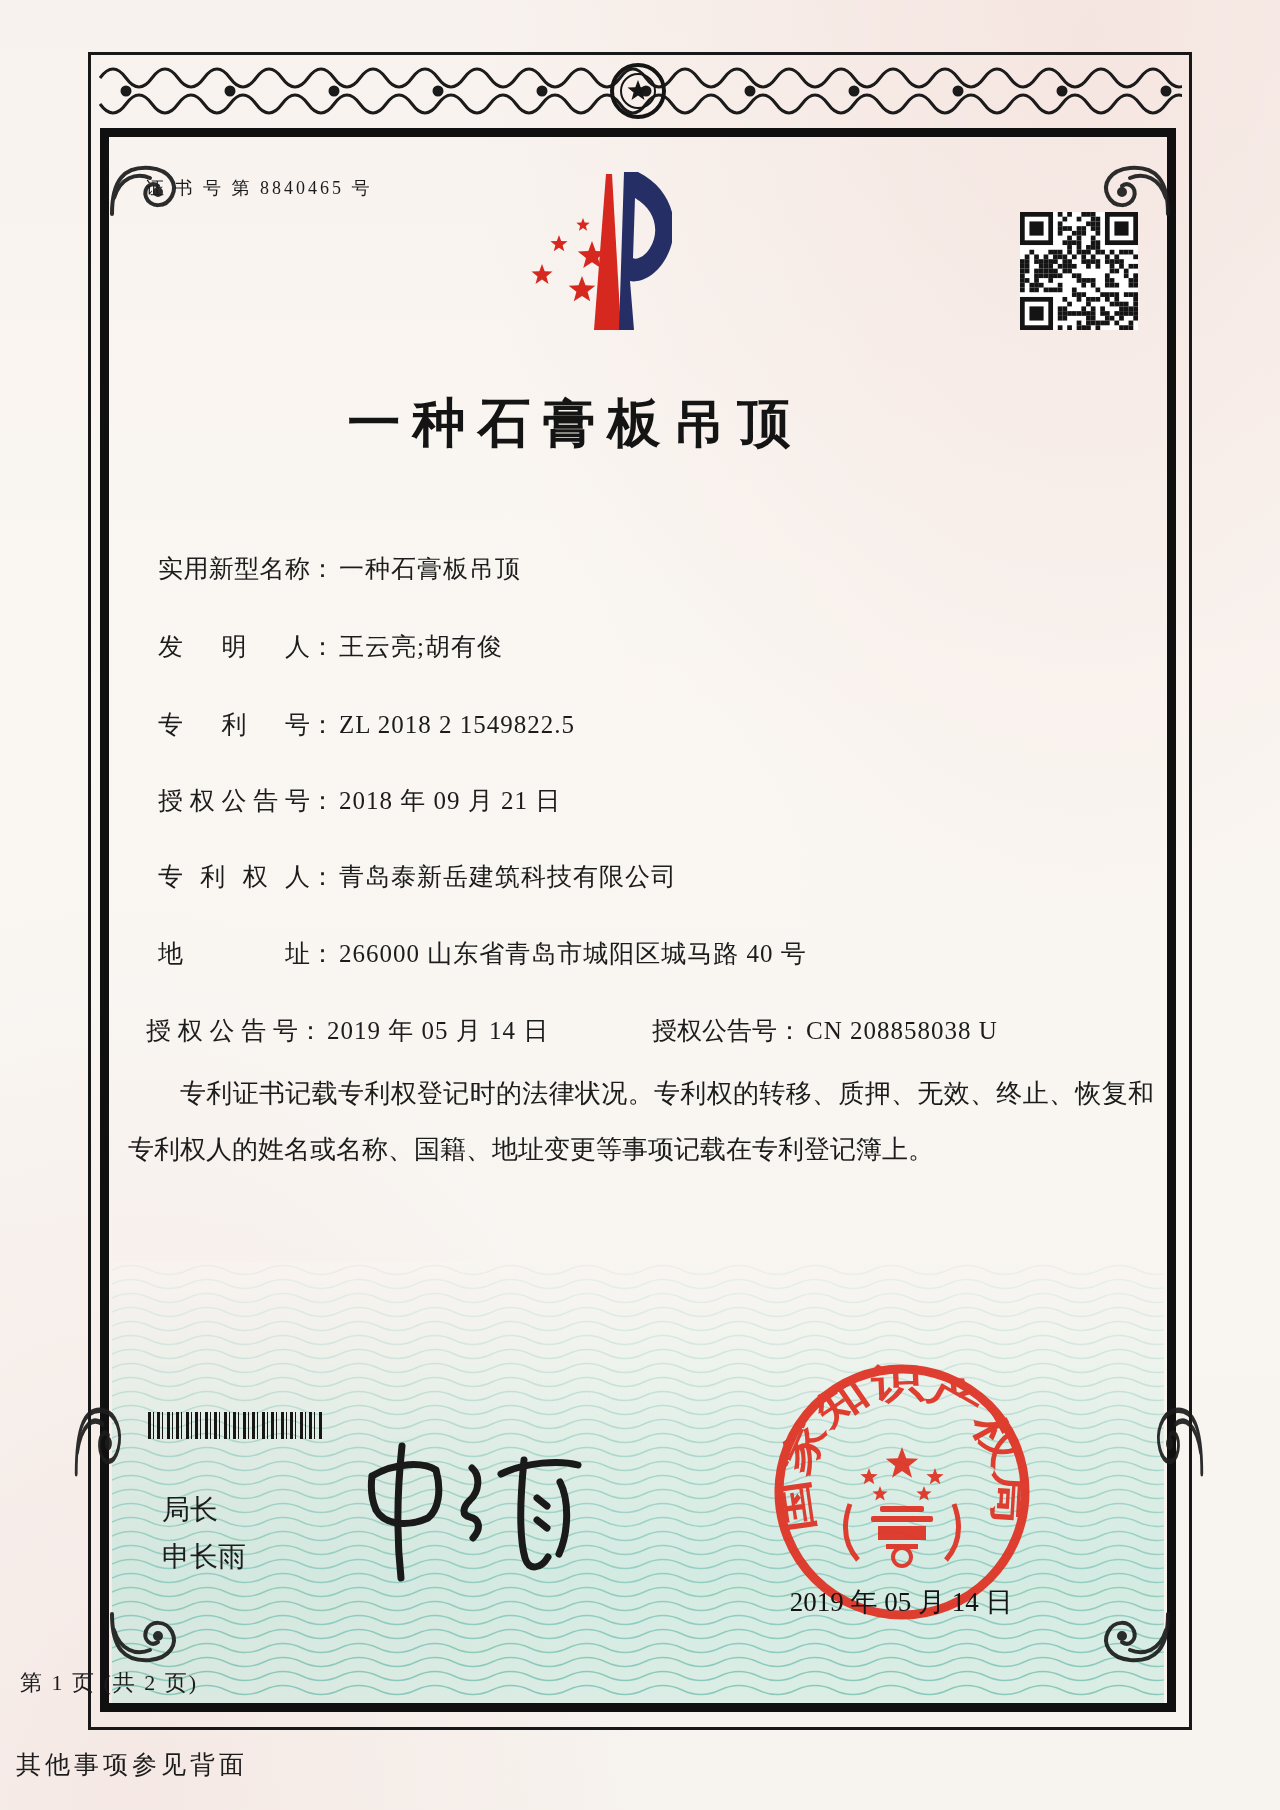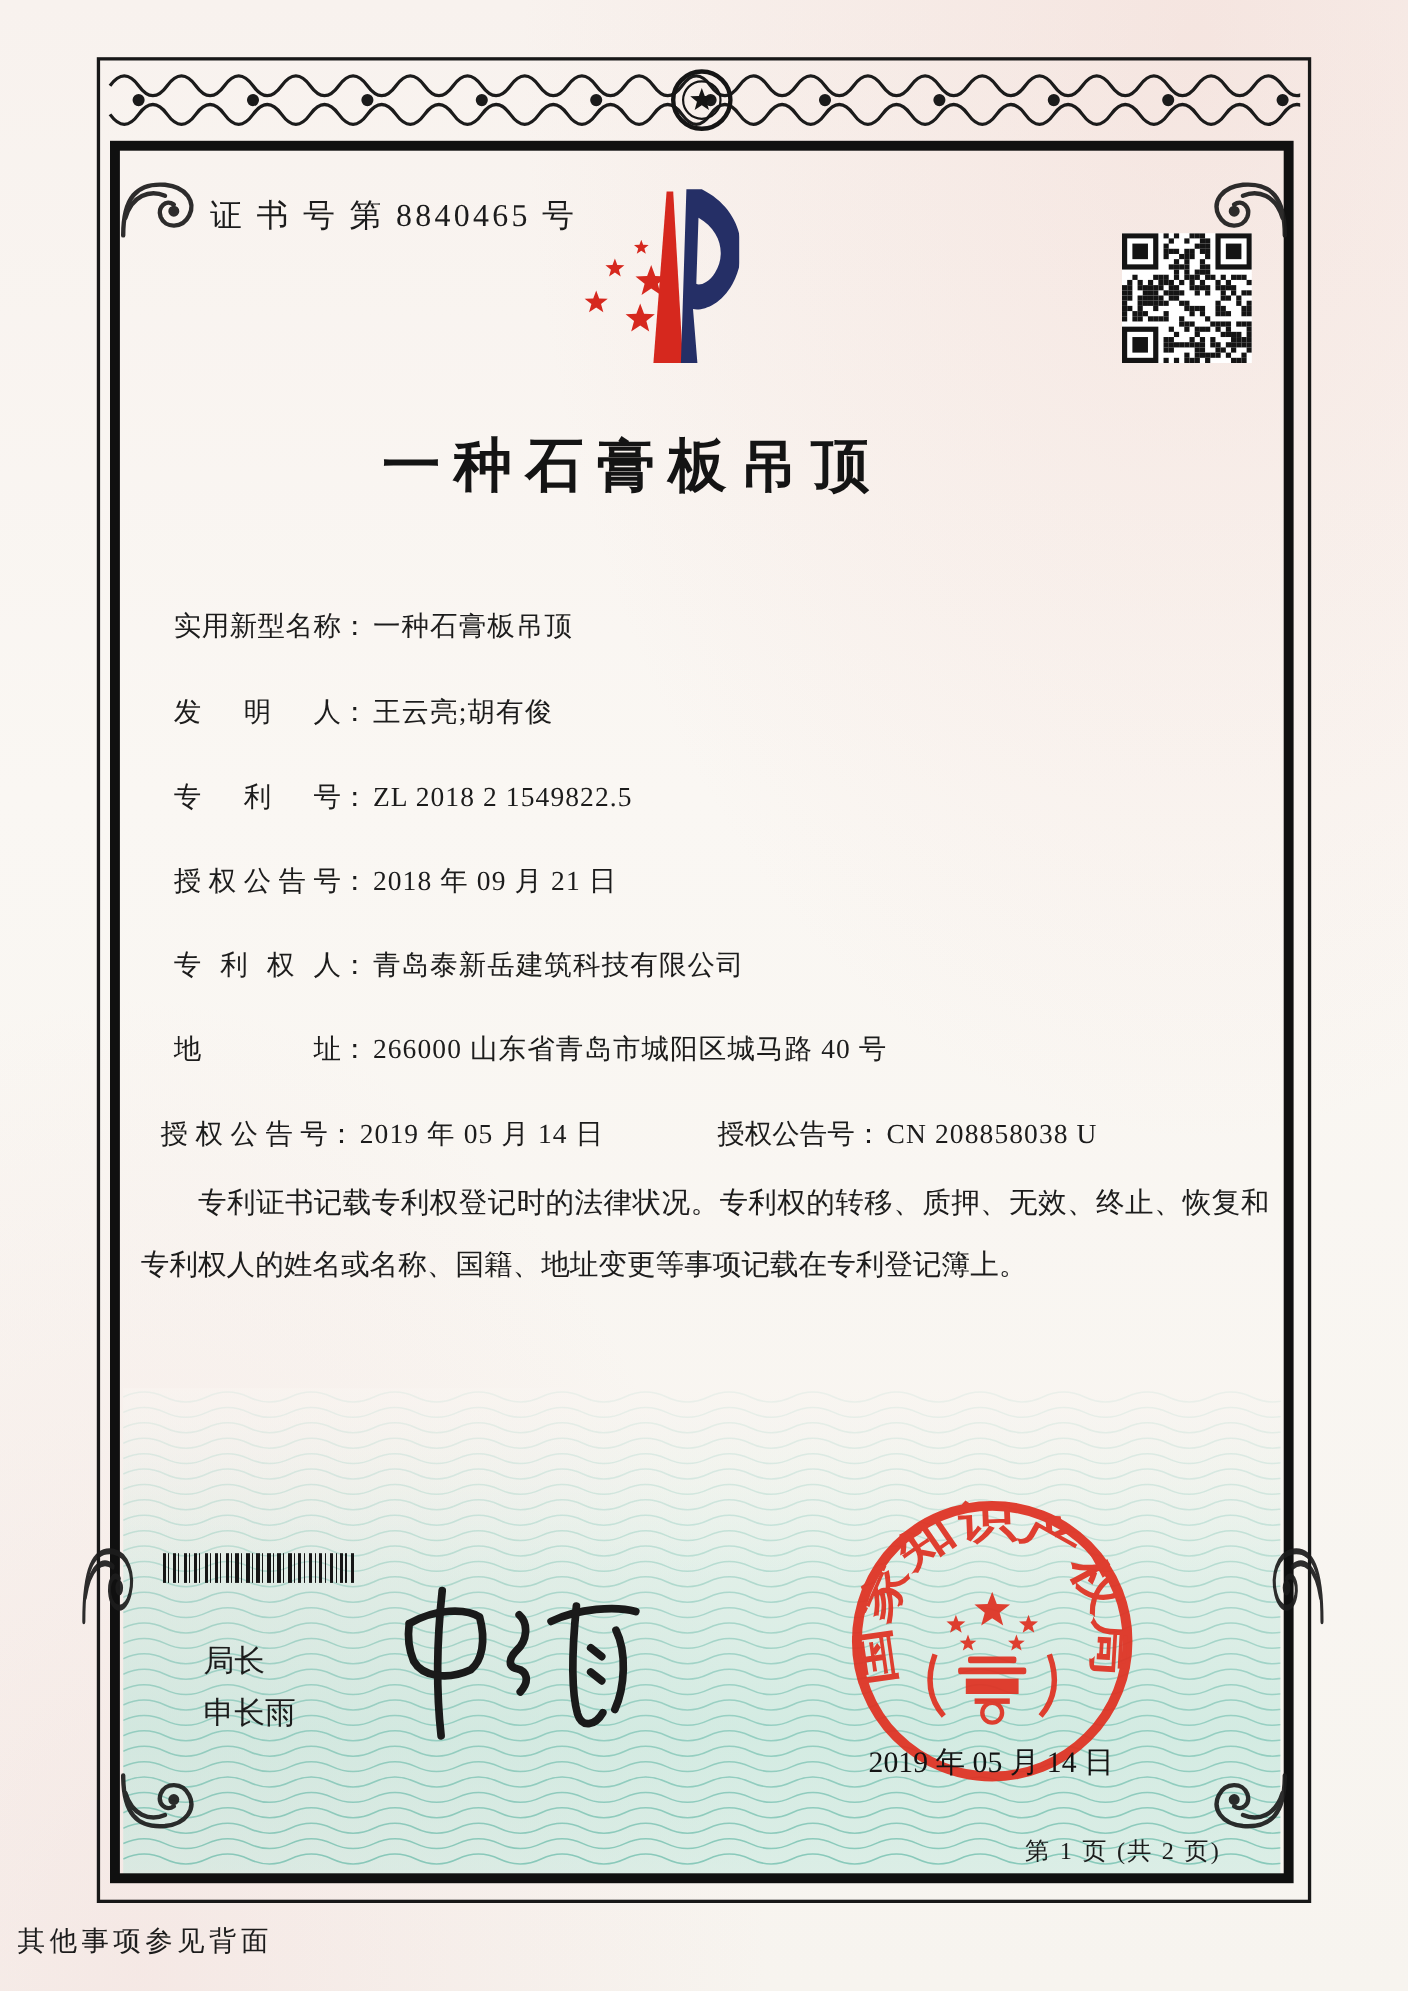--- a/index.html
+++ b/index.html
@@ -43,21 +43,21 @@
     background:linear-gradient(180deg, rgba(205,236,227,0) 0%, rgba(199,233,223,.45) 35%, rgba(189,229,218,.62) 70%, rgba(196,232,222,.55) 100%);
   }
   .wave-fade{
     position:absolute;left:112px;top:1262px;width:1052px;height:180px;z-index:2;
     background:linear-gradient(180deg,#f9f5f1 0%, rgba(249,245,241,0) 100%);opacity:.55;
   }
   
   .content{position:absolute;inset:0;z-index:4;}
   .cert-no{
     position:absolute;left:146px;top:176px;
-    font-size:29px;letter-spacing:3px;margin-left:45px;
+    font-size:18px;letter-spacing:3px;
   }
   #cnipa-logo{position:absolute;left:486px;top:168px;width:186px;height:168px;}
   .qr{
     position:absolute;left:1020px;top:212px;width:118px;height:118px;
     background:#fff;
   }
   .qr svg{width:100%;height:100%;}
   .title{
     position:absolute;left:0;right:130px;top:388px;
     text-align:center;font-size:53px;font-weight:bold;letter-spacing:12px;
@@ -77,30 +77,30 @@
   }
   .paras p{margin:0;text-indent:2em;}
   .barcode{
     position:absolute;left:148px;top:1412px;width:174px;height:27px;
     background:repeating-linear-gradient(90deg,
       #161616 0 3px, transparent 3px 5px,
       #161616 5px 6px, transparent 6px 9px,
       #161616 9px 12px, transparent 12px 14px,
       #161616 14px 15px, transparent 15px 19px);
   }
-  .signer{position:absolute;left:185px;top:1486px;font-size:28px;line-height:47px;
+  .signer{position:absolute;left:162px;top:1486px;font-size:28px;line-height:47px;
     font-family:"Liberation Sans","DejaVu Sans",sans-serif;}
   #signature{position:absolute;left:338px;top:1438px;width:270px;height:175px;}
   #seal{position:absolute;left:766px;top:1356px;width:272px;height:272px;opacity:.93;}
   .seal-date{
     position:absolute;left:756px;top:1584px;width:290px;text-align:center;
     font-size:27px;white-space:nowrap;color:#141414;
   }
   .page-footer{
-    position:absolute;left:0;right:170px;top:1668px;text-align:right;font-size:22px;letter-spacing:2px;
+    position:absolute;left:0;right:170px;top:1668px;text-align:left;font-size:22px;letter-spacing:2px;padding-left:20px;
   }
   .back-note{
     position:absolute;left:16px;right:60px;top:1748px;font-size:25px;letter-spacing:4px;
   }
 </style>
 </head>
 <body>
 
 <div class="page">
 

